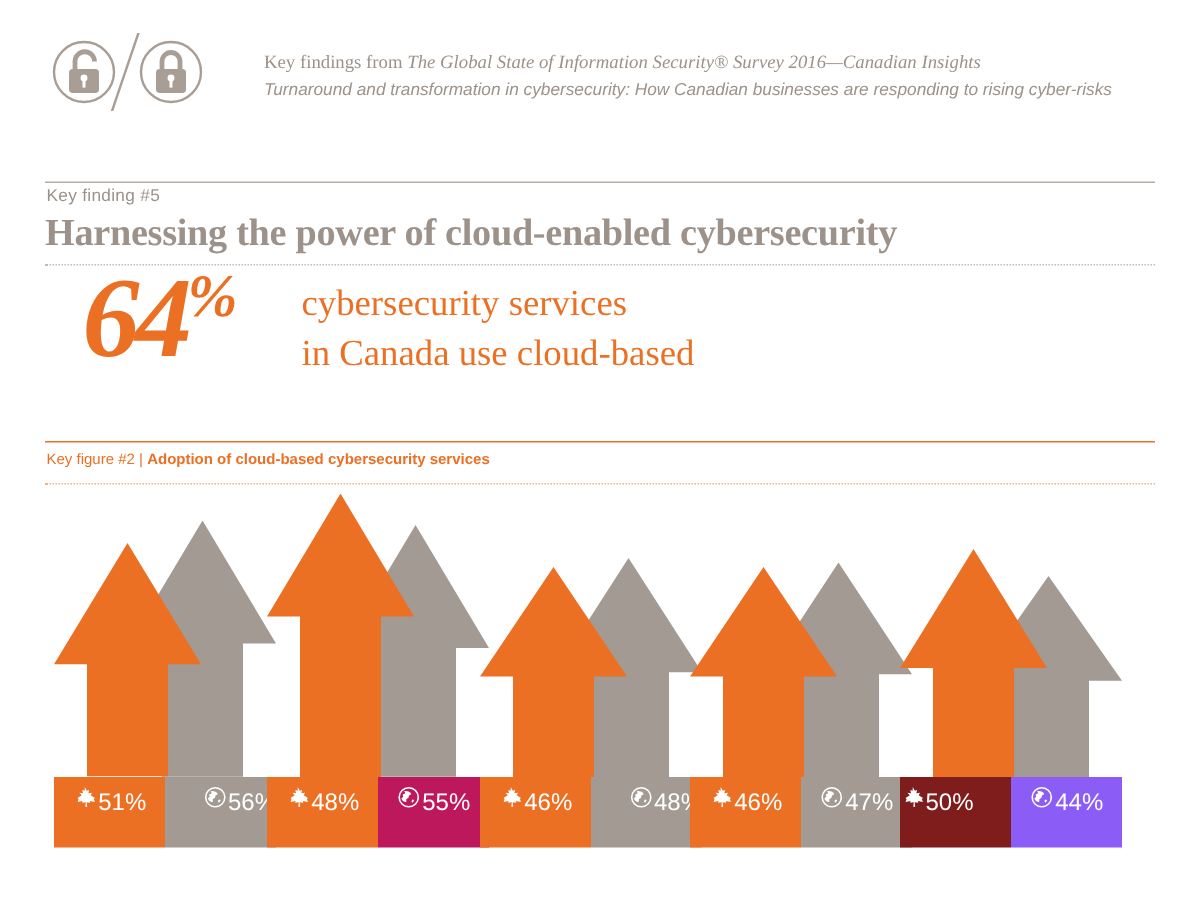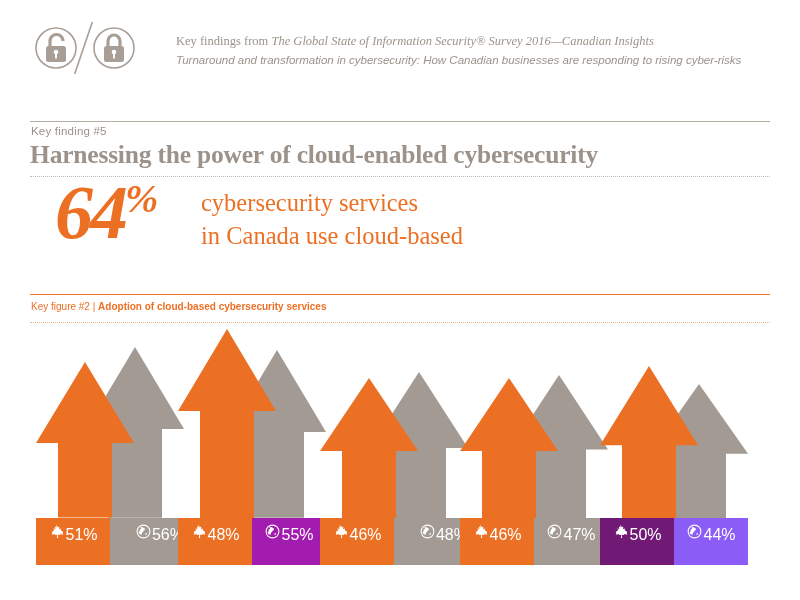--- a/index.html
+++ b/index.html
@@ -144,21 +144,21 @@
         </div>
         <div class="arrow" style="left: 0px; width: 98px; height: 189.1px; z-index: 2;">
           <svg viewBox="0 0 98 189.1" preserveAspectRatio="none">
             <path d="M 49 0 L 98 82 L 76 82 L 76 189.1 L 22 189.1 L 22 82 L 0 82 Z" fill="#ec7024"></path>
           </svg>
         </div>
         <div style="position: absolute; bottom: 0px; left: 0px; width: 148px; height: 47px; z-index: 3; display: flex;">
           <div style="width: 74px; background: rgb(236, 112, 36); color: rgb(255, 255, 255); text-align: center; padding-top: 5px; box-sizing: border-box;"><svg class="ic" width="17" height="17" viewBox="0 0 24 24">
               <path fill="#fff" d="M12 2.3l1.9 3.6 2.2-.8-.7 3.2 3.4-.5-1.2 2.2 4 2.6-1 1.1.9 2.8-4.6-.9.3 1.5-3.4-.4.5 4.3h-1.8l.5-4.3-3.4.4.3-1.5-4.6.9.9-2.8-1-1.1 4-2.6L7 7.8l3.4.5-.7-3.2 2.2.8z"></path>
             </svg><span class="pv">48%</span></div>
-          <div style="width: 74px; background: #a21caf; color: rgb(255, 255, 255); text-align: center; padding-top: 5px; box-sizing: border-box;"><svg class="ic" width="17" height="17" viewBox="0 0 24 24">
+          <div style="width: 74px; background: #be185d; color: rgb(255, 255, 255); text-align: center; padding-top: 5px; box-sizing: border-box;"><svg class="ic" width="17" height="17" viewBox="0 0 24 24">
               <g fill="none" stroke="#fff" stroke-width="1.5">
                 <circle cx="12" cy="12" r="9"></circle>
               </g>
               <path fill="#fff" d="M7.2 6.6c1 .2 1.6.9 1.2 1.7-.4.8-1.6.5-2 1.2-.3.7.5 1.3.3 2-.2.6-1.1.7-1.4 1.3-.2.5 0 1.1.3 1.6.6 1 1.7 1.8 2.9 2 .5.1 1-.1 1.2-.5.3-.6-.2-1.3 0-1.9.3-.8 1.5-.8 2-1.5.4-.6.1-1.5.5-2 .4-.6 1.4-.5 1.8-1.1.3-.5 0-1.2-.4-1.6-1.1-1.1-2.7-1.8-4.3-1.8-.8 0-1.5.2-2.1.6z"></path>
               <path fill="#fff" d="M15.8 14.1c-.6.3-1.2.9-1.2 1.6 0 .6.4 1.1.9 1.4.7-.6 1.3-1.4 1.6-2.3-.4-.3-.8-.6-1.3-.7z"></path>
             </svg><span class="pv">55%</span></div>
         </div>
         <div class="cat-label" style="left: 28px;">
           <div>Advanced</div>
           <div>authentication</div>
@@ -224,21 +224,21 @@
           <svg viewBox="0 0 98 134.2" preserveAspectRatio="none">
             <path d="M 49 0 L 98 69.78399999999999 L 76 69.78399999999999 L 76 134.2 L 22 134.2 L 22 69.78399999999999 L 0 69.78399999999999 Z" fill="#a39a93"></path>
           </svg>
         </div>
         <div class="arrow" style="left: 0px; width: 98px; height: 152.5px; z-index: 2;">
           <svg viewBox="0 0 98 152.5" preserveAspectRatio="none">
             <path d="M 49 0 L 98 79.3 L 76 79.3 L 76 152.5 L 22 152.5 L 22 79.3 L 0 79.3 Z" fill="#ec7024"></path>
           </svg>
         </div>
         <div style="position: absolute; bottom: 0px; left: 0px; width: 148px; height: 47px; z-index: 3; display: flex;">
-          <div style="width: 74px; background: #701a75; color: rgb(255, 255, 255); text-align: center; padding-top: 5px; box-sizing: border-box;"><svg class="ic" width="17" height="17" viewBox="0 0 24 24">
+          <div style="width: 74px; background: #7f1d1d; color: rgb(255, 255, 255); padding-top: 5px; box-sizing: border-box;"><svg class="ic" width="17" height="17" viewBox="0 0 24 24">
               <path fill="#fff" d="M12 2.3l1.9 3.6 2.2-.8-.7 3.2 3.4-.5-1.2 2.2 4 2.6-1 1.1.9 2.8-4.6-.9.3 1.5-3.4-.4.5 4.3h-1.8l.5-4.3-3.4.4.3-1.5-4.6.9.9-2.8-1-1.1 4-2.6L7 7.8l3.4.5-.7-3.2 2.2.8z"></path>
             </svg><span class="pv">50%</span></div>
           <div style="width: 74px; background: #8b5cf6; color: rgb(255, 255, 255); text-align: center; padding-top: 5px; box-sizing: border-box;"><svg class="ic" width="17" height="17" viewBox="0 0 24 24">
               <g fill="none" stroke="#fff" stroke-width="1.5">
                 <circle cx="12" cy="12" r="9"></circle>
               </g>
               <path fill="#fff" d="M7.2 6.6c1 .2 1.6.9 1.2 1.7-.4.8-1.6.5-2 1.2-.3.7.5 1.3.3 2-.2.6-1.1.7-1.4 1.3-.2.5 0 1.1.3 1.6.6 1 1.7 1.8 2.9 2 .5.1 1-.1 1.2-.5.3-.6-.2-1.3 0-1.9.3-.8 1.5-.8 2-1.5.4-.6.1-1.5.5-2 .4-.6 1.4-.5 1.8-1.1.3-.5 0-1.2-.4-1.6-1.1-1.1-2.7-1.8-4.3-1.8-.8 0-1.5.2-2.1.6z"></path>
               <path fill="#fff" d="M15.8 14.1c-.6.3-1.2.9-1.2 1.6 0 .6.4 1.1.9 1.4.7-.6 1.3-1.4 1.6-2.3-.4-.3-.8-.6-1.3-.7z"></path>
             </svg><span class="pv">44%</span></div>
         </div>

